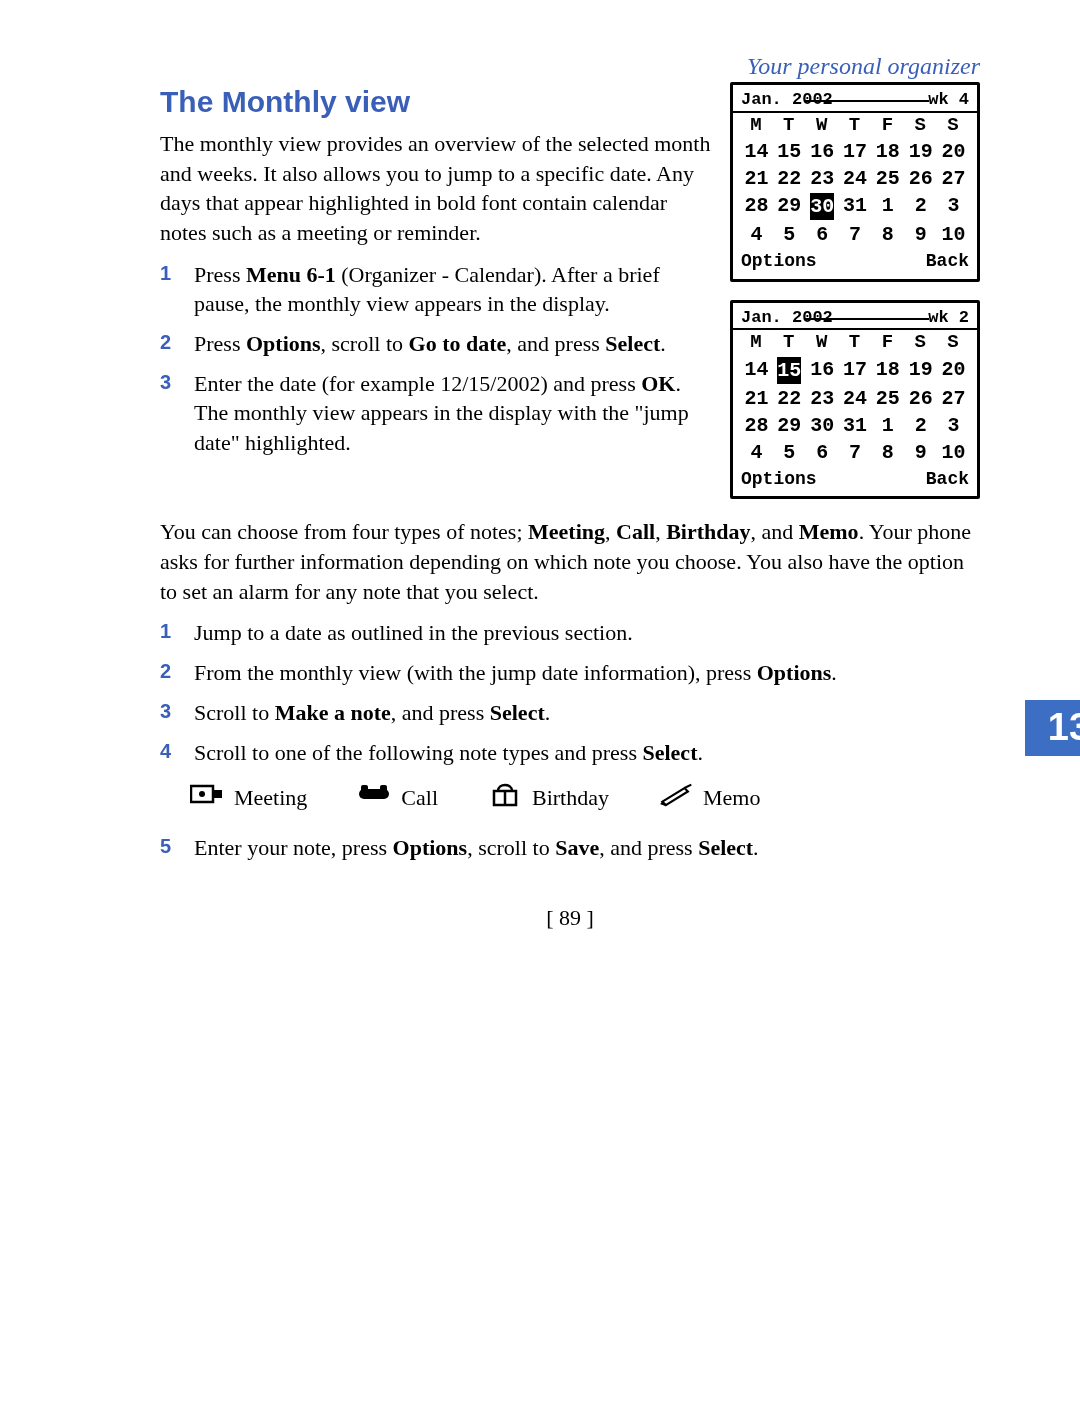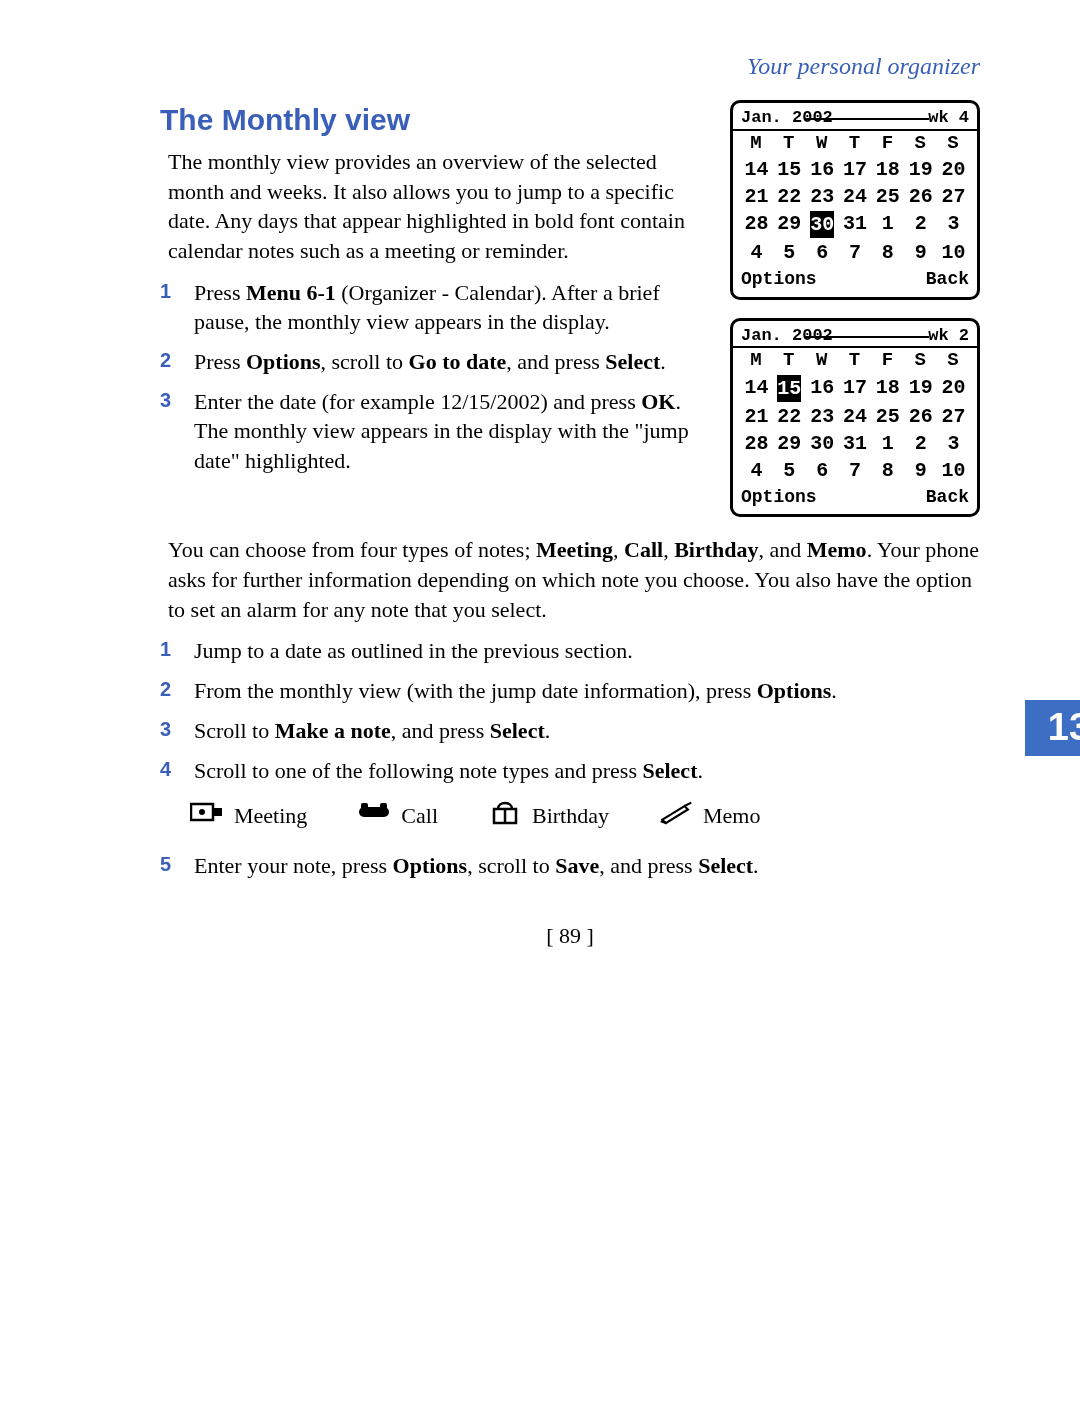--- a/index.html
+++ b/index.html
@@ -12,38 +12,37 @@
     position: relative;
     color: #000;
     font-size: 22px;
     line-height: 1.35;
   }
   .header-right {
     text-align: right;
     color: #3a5fb8;
     font-style: italic;
     font-size: 24px;
-    margin-bottom: 18px;
   }
   h2 {
     color: #3a5fb8;
     font-size: 30px;
     font-weight: bold;
     margin-bottom: 6px;
     margin-top: 0;
     font-family: Arial, Helvetica, sans-serif;
   }
   p { margin-bottom: 6px; }
-  .body-text { margin-bottom: 12px; margin-left: 8px; }
+  .body-text { margin-bottom: 12px; }
   .flow-wrap { }
   .phone-screen {
     float: right;
     clear: right;
     border: 3px solid #000;
-    border-radius: 10px;
+    border-radius: 2px;
     width: 250px;
     padding: 4px 8px 6px 8px;
     margin-left: 15px;
     margin-bottom: 18px;
     font-family: 'Courier New', monospace;
     font-weight: bold;
     font-size: 18px;
     line-height: 1.25;
     background: #fff;
   }

